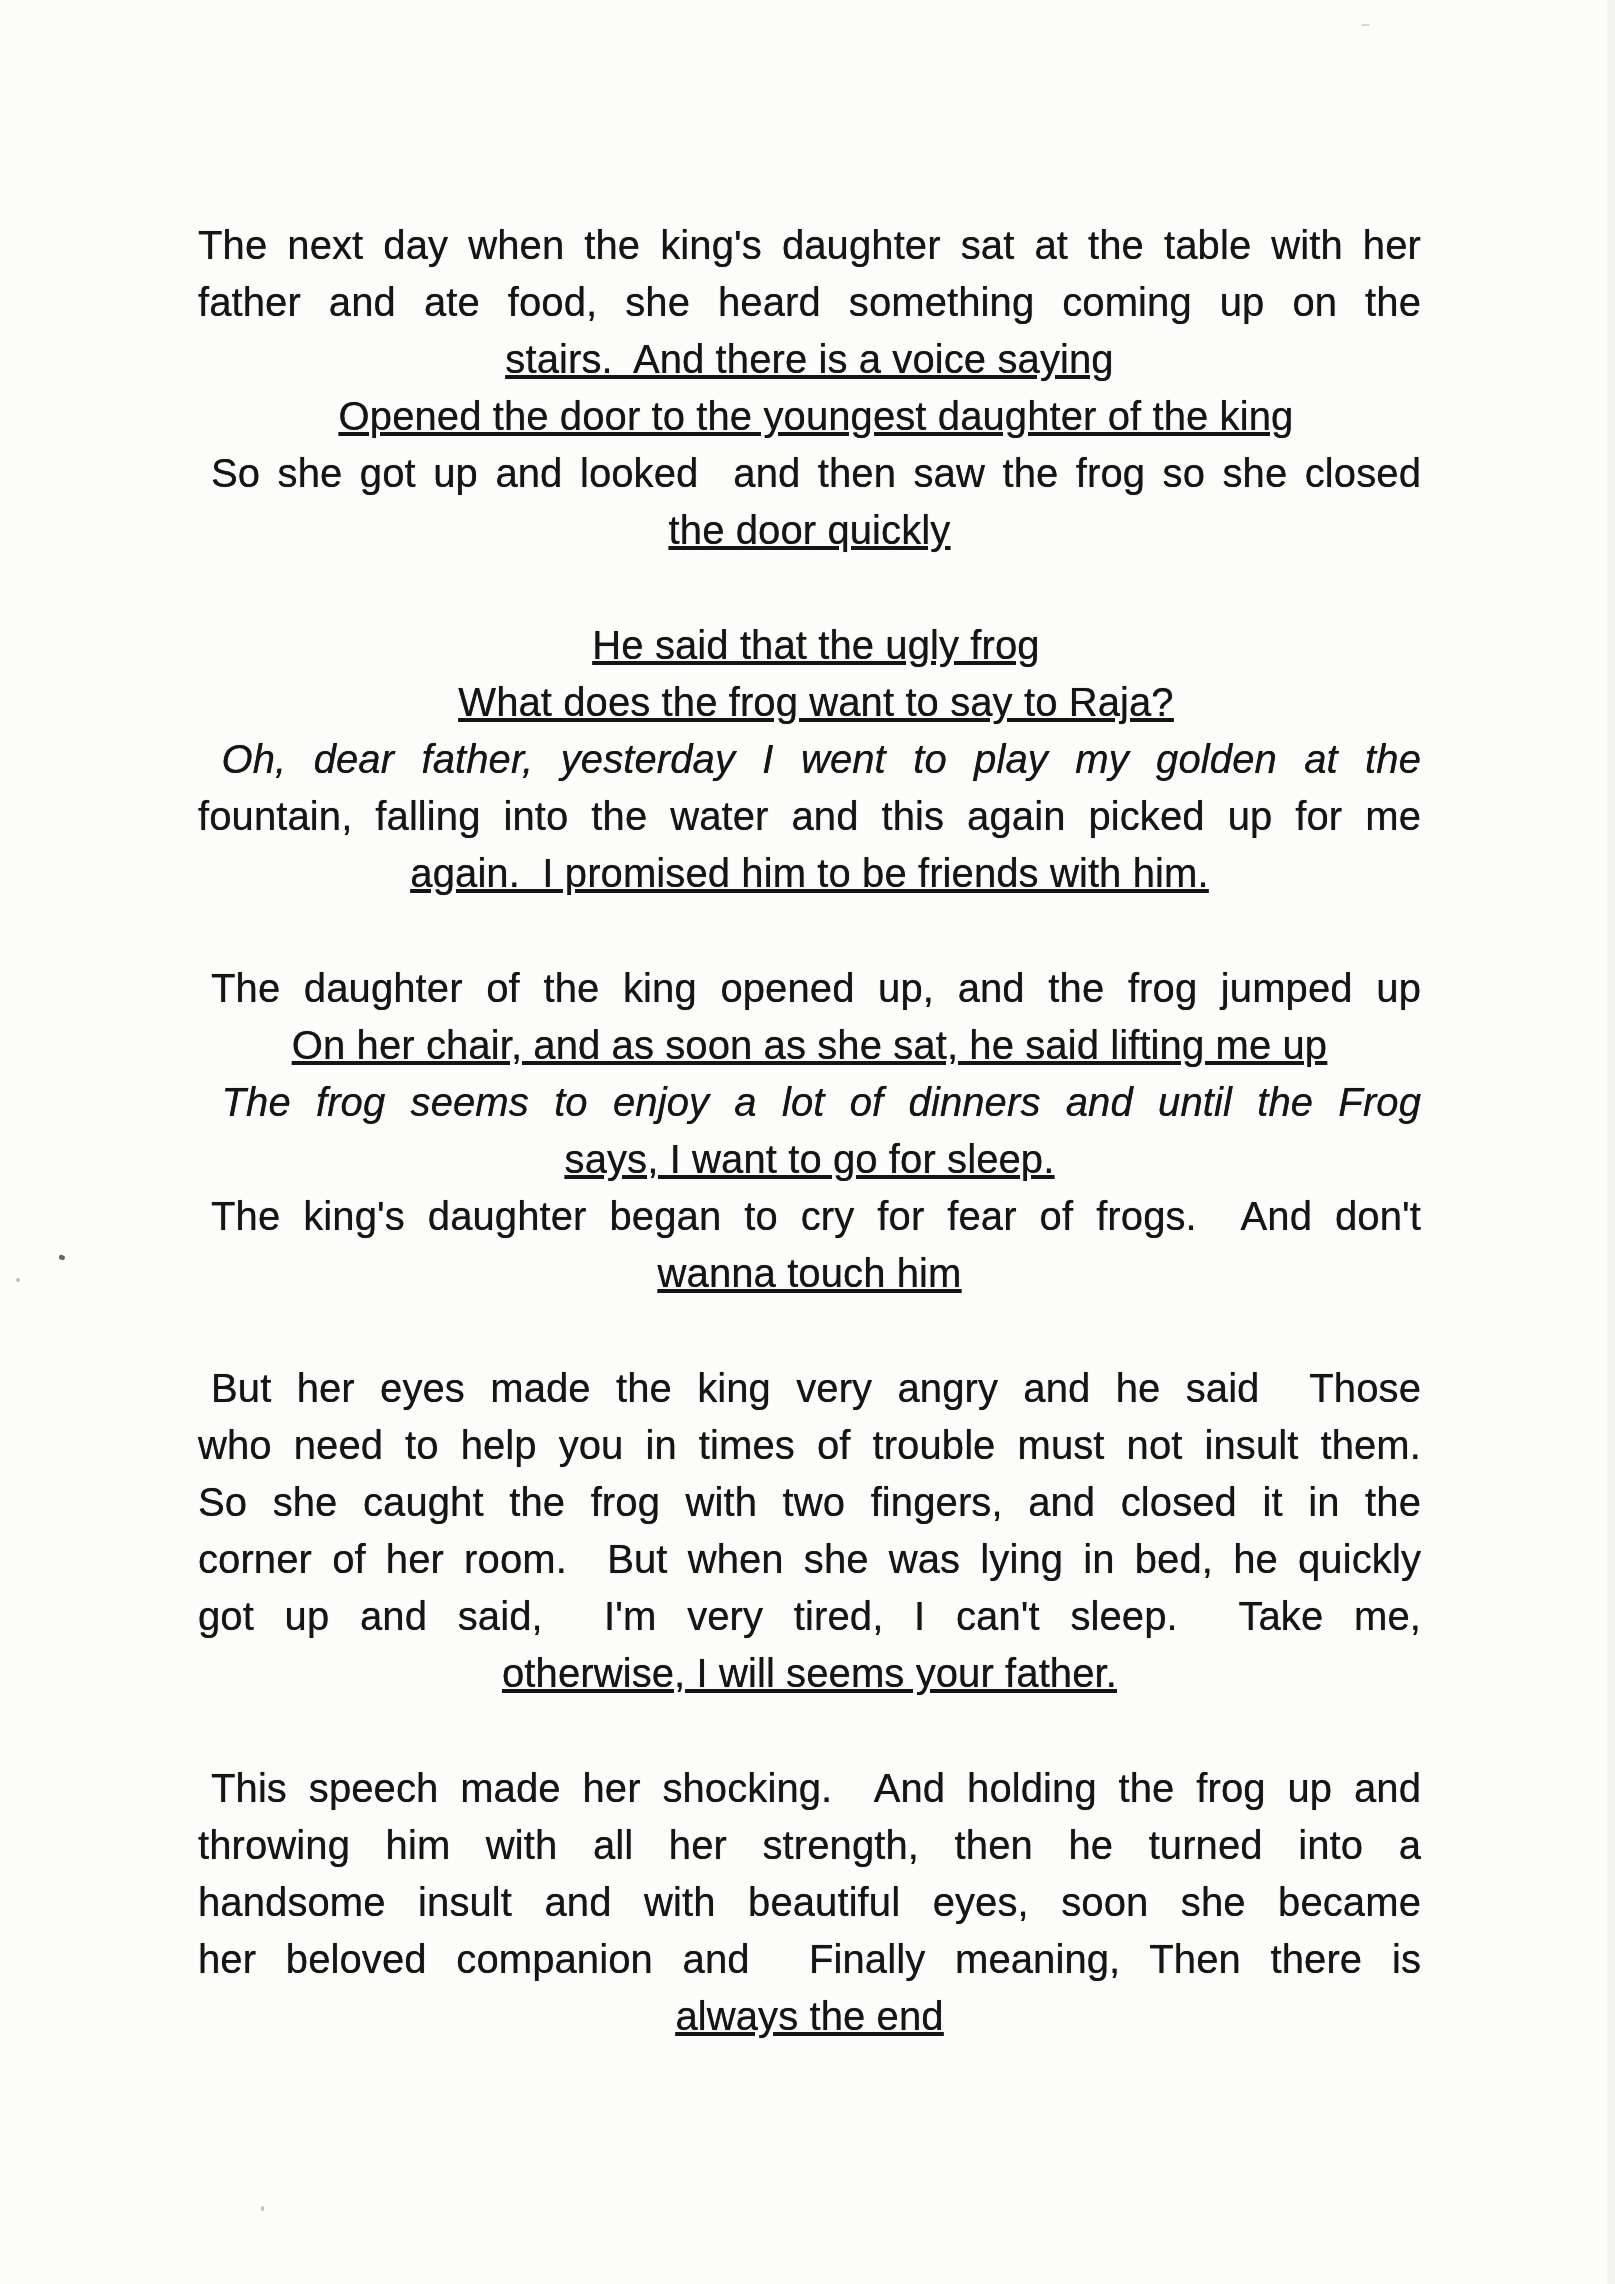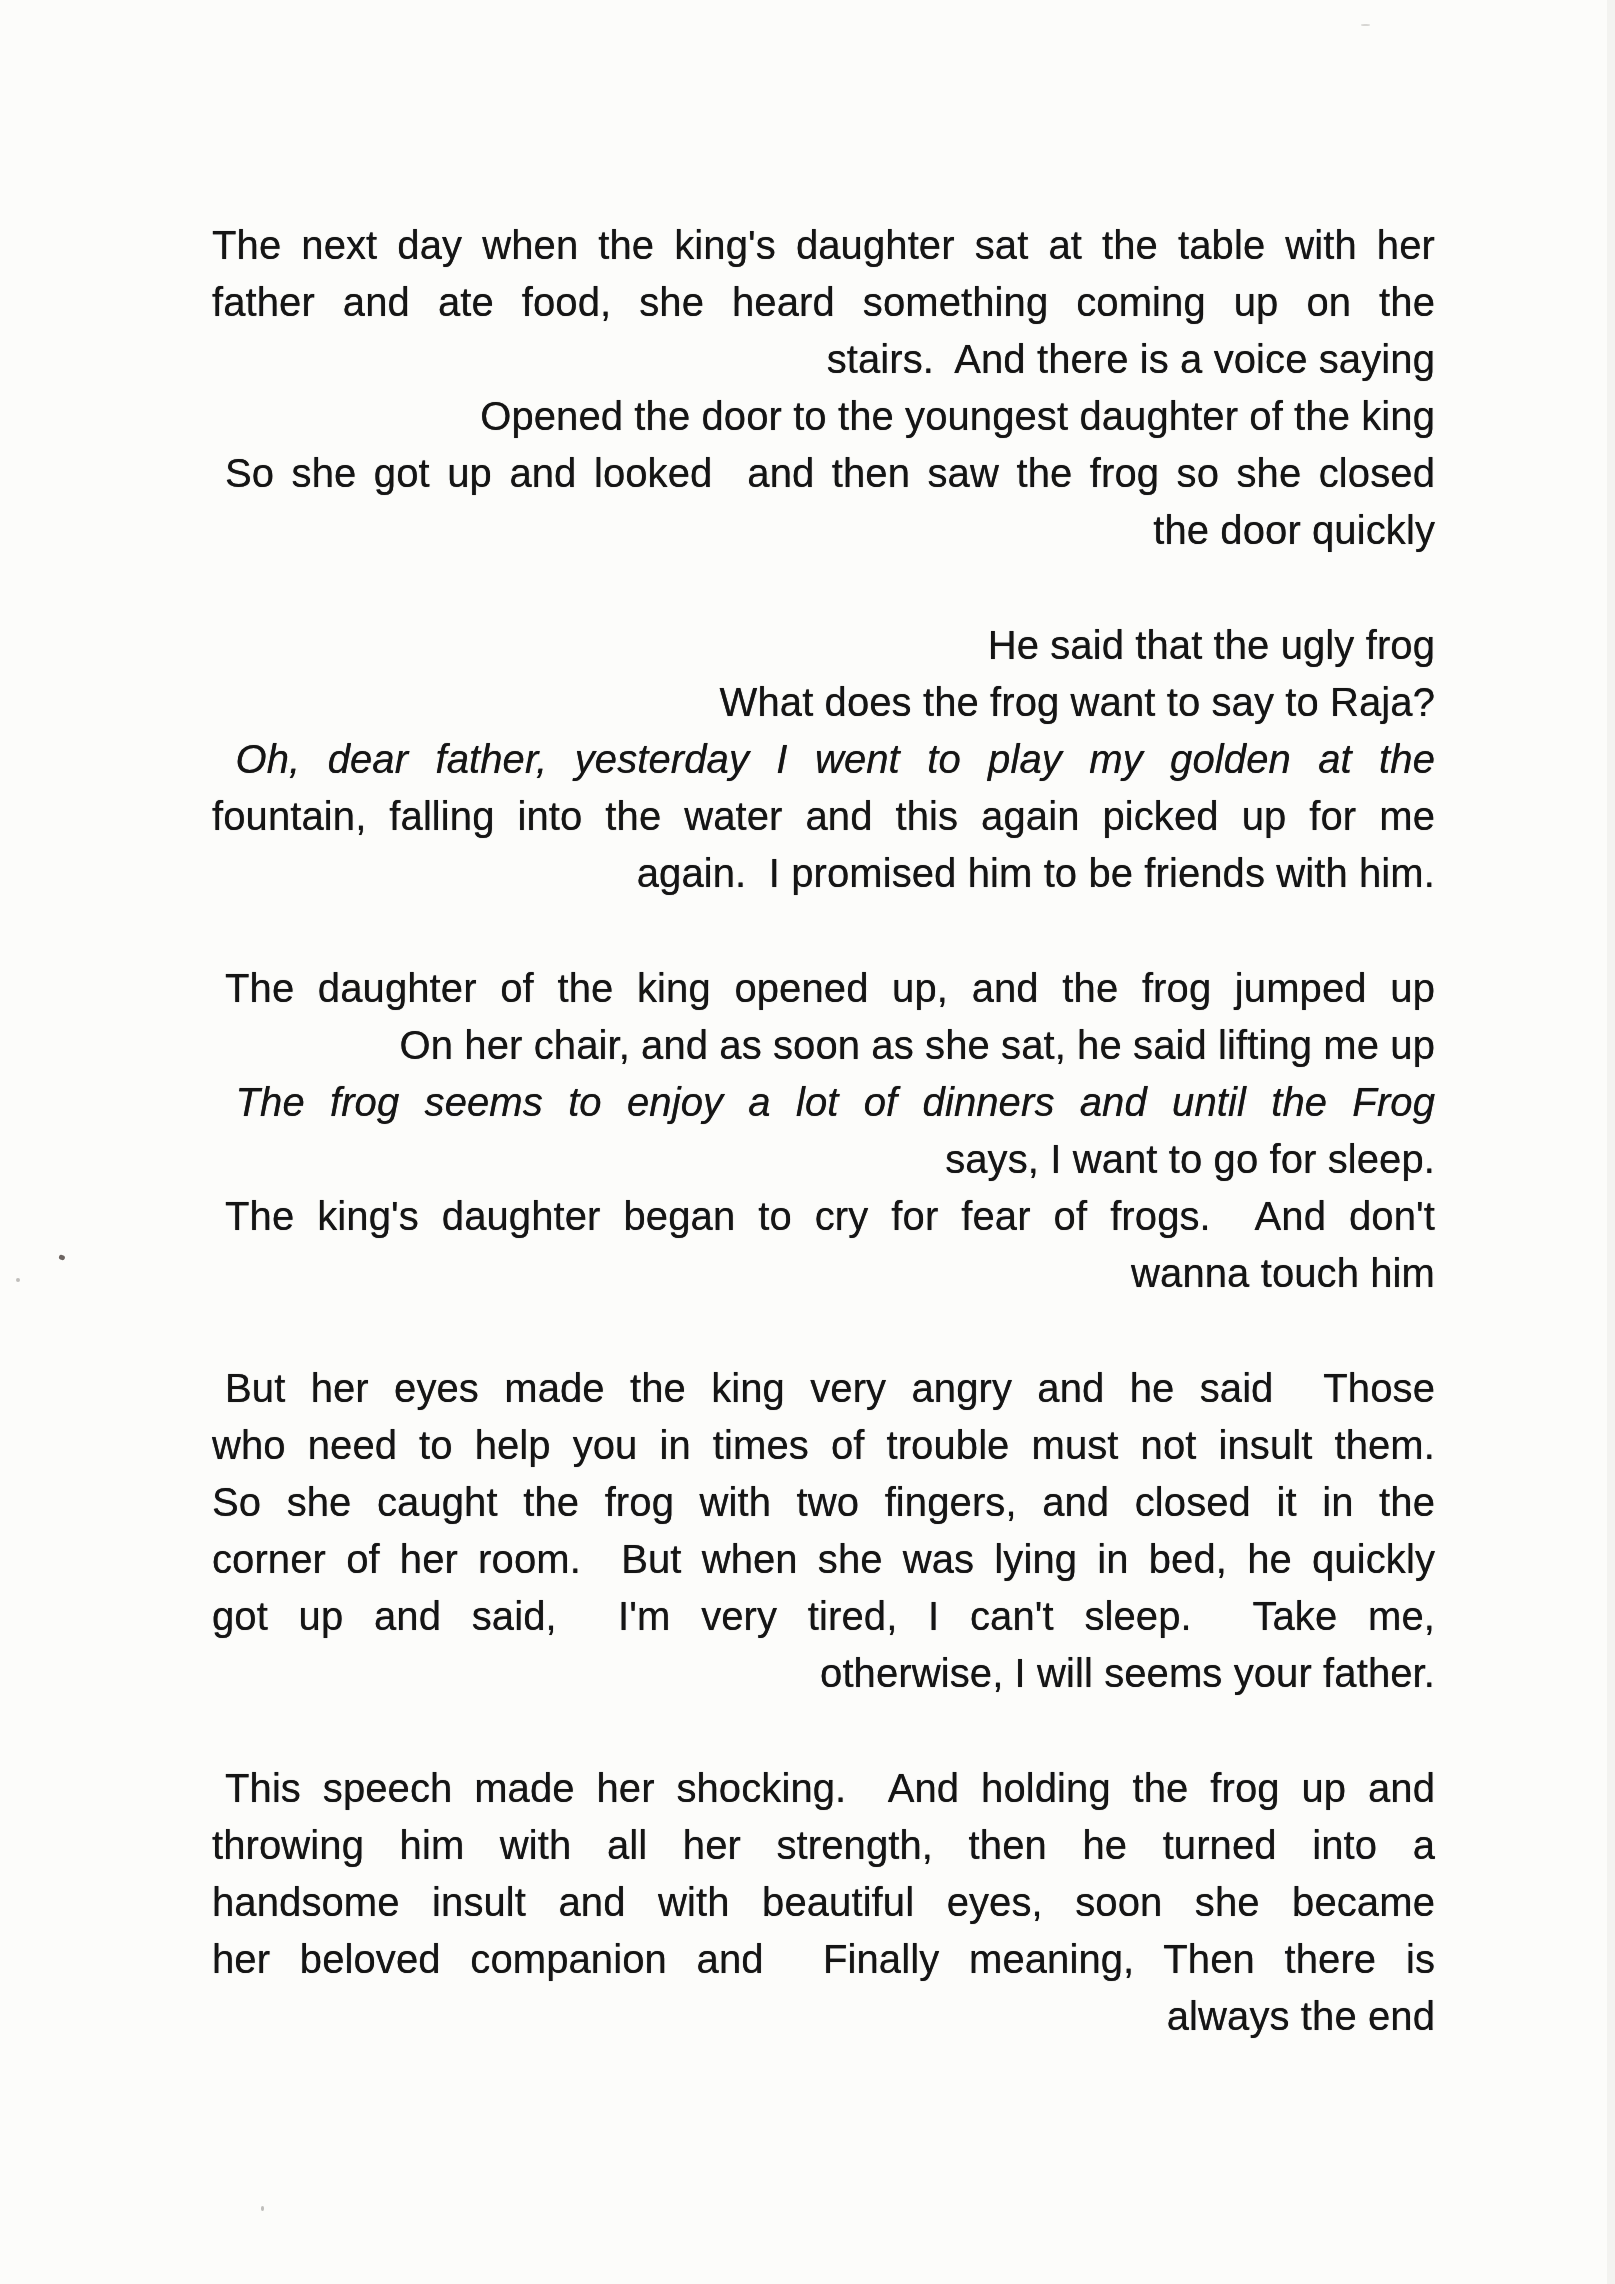--- a/index.html
+++ b/index.html
@@ -19,34 +19,34 @@
   .page::after {
     content: "";
     position: absolute;
     top: 0; right: 0;
     width: 9px; height: 100%;
     background: rgba(180,180,172,0.12);
     pointer-events: none;
   }
   .textblock {
     position: absolute;
-    left: 212px;
+    left: 198px;
     top: 217px;
     width: 1223px;
     font-size: 40px;
     line-height: 57px;
     color: #151515;
     text-shadow: 0 0 0.7px rgba(10,10,10,0.85);
     letter-spacing: 0.1px;
   }
   .para { margin: 0; }
   .para + .para { margin-top: 58px; }
   .line { min-height: 57px; }
   .j { text-align: justify; text-align-last: justify; }
-  .l { text-align: right; }
+  .l { text-align: center; text-decoration: underline; }
   .i1 { text-indent: 13px; }
   .i2 { text-indent: 23.5px; font-style: italic; }
   .speck {
     position: absolute;
     border-radius: 50%;
     pointer-events: none;
   }
   .speck.s1 { left: 59px;  top: 1255px; width: 5.9px;  height: 4.6px;  background: rgba(60,50,45,0.75); transform: rotate(20deg); }
   .speck.s2 { left: 16.3px;  top: 1278px; width: 3.9px;  height: 3.9px;  background: rgba(120,115,110,0.45); }
   .speck.s3 { left: 261px; top: 2206px; width: 3.3px;  height: 4.6px;  background: rgba(130,128,124,0.5); }

